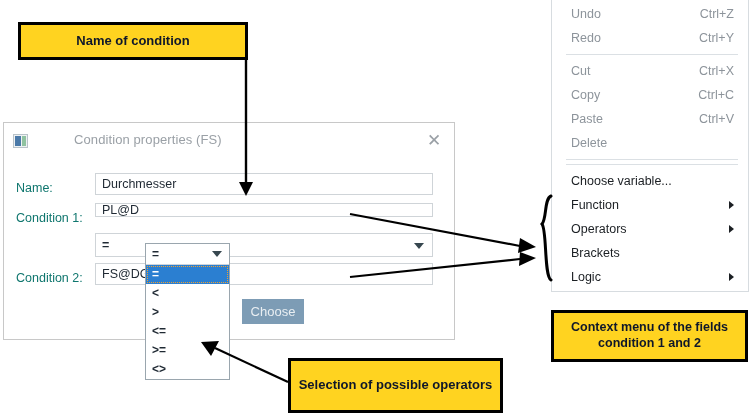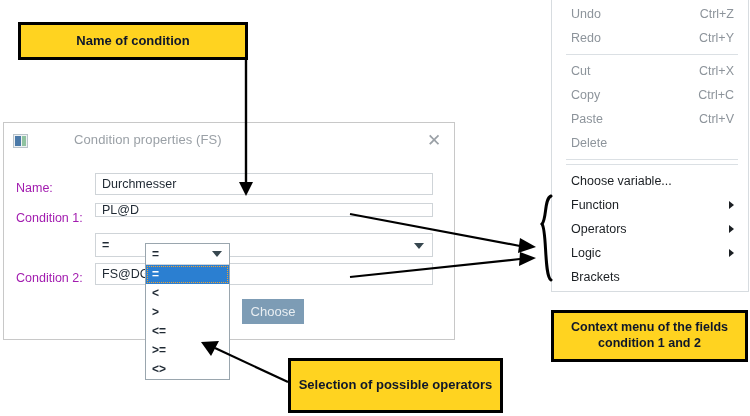--- a/index.html
+++ b/index.html
@@ -111,21 +111,21 @@
     font-size: 17px;
     line-height: 22px;
     text-align: center;
     font-family: "DejaVu Sans", sans-serif;
     cursor: pointer;
   }
 
   .field-label {
     position: absolute;
     font-size: 12.5px;
-    color: #a21caf;
+    color: #0f766e;
     white-space: nowrap;
   }
   .text-input {
     position: absolute;
     background: #ffffff;
     border: 1px solid #cfd4d8;
     box-sizing: border-box;
     font-size: 12.5px;
     color: #1f2933;
     padding: 0 6px;
@@ -371,25 +371,25 @@
     </div>
     <div class="menu-item enabled">
       <span>Function</span>
       <span class="menu-submenu-arrow"></span>
     </div>
     <div class="menu-item enabled">
       <span>Operators</span>
       <span class="menu-submenu-arrow"></span>
     </div>
     <div class="menu-item enabled">
+      <span>Brackets</span>
+    </div>
+    <div class="menu-item enabled">
       <span>Logic</span>
       <span class="menu-submenu-arrow"></span>
-    </div>
-    <div class="menu-item enabled">
-      <span>Brackets</span>
     </div>
   </div>
 
 <div class="callout" id="callout-name-of-condition">Name of condition</div>
 <div class="callout" id="callout-selection-operators">Selection of possible operators</div>
 <div class="callout" id="callout-context-menu">Context menu  of the fields condition 1 and 2</div>
 
 <svg id="annotation-overlay" viewBox="0 0 750 416" xmlns="http://www.w3.org/2000/svg">
 
   <path d="M246,60 L246,182" stroke="#000000" stroke-width="2.4" fill="none"></path>

